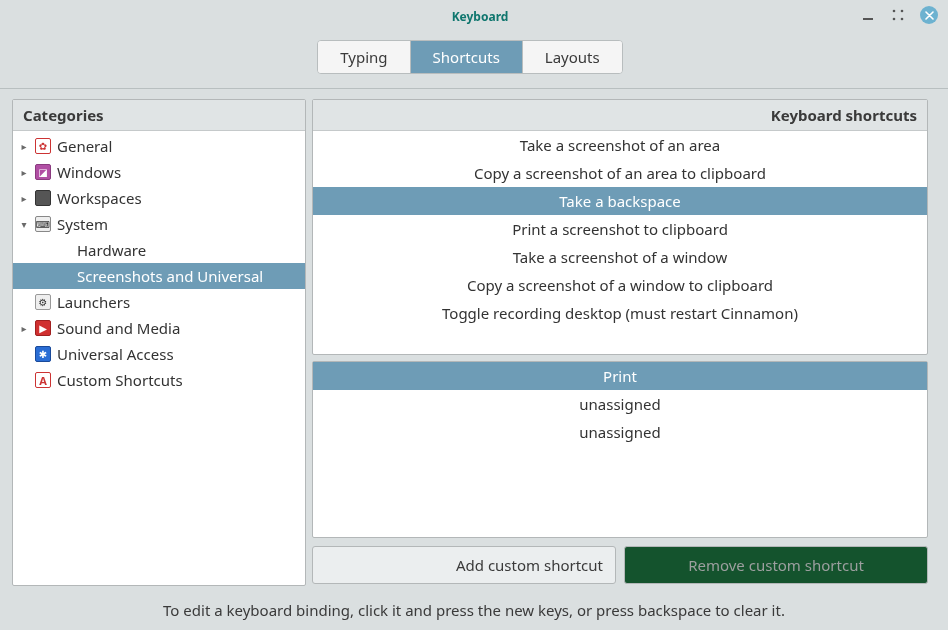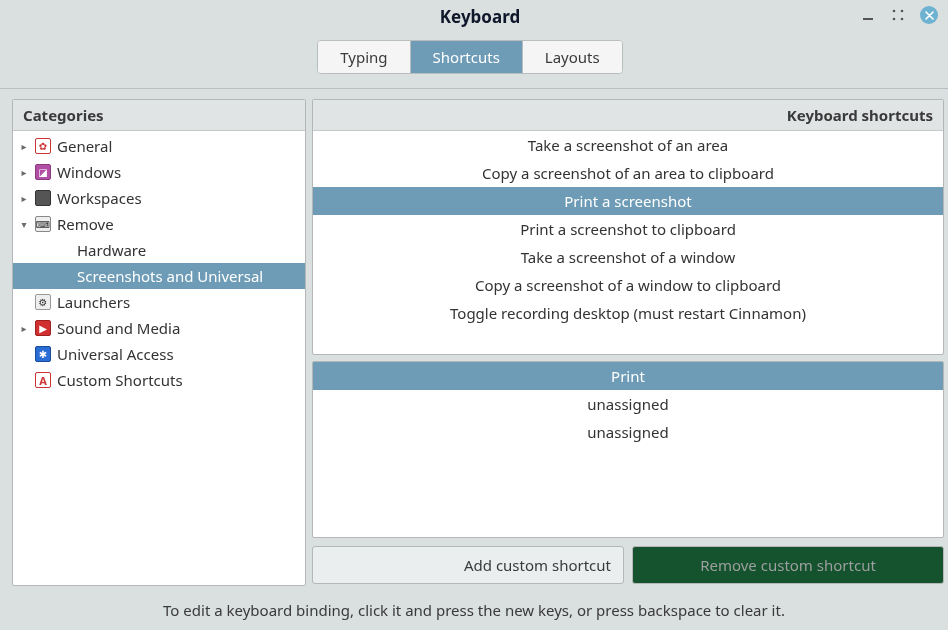--- a/index.html
+++ b/index.html
@@ -22,22 +22,22 @@
 .titlebar {
   height: 32px;
   display: flex;
   align-items: center;
   justify-content: center;
   position: relative;
   background: #dadfe0;
 }
 .titlebar .title {
   font-weight: bold;
-  font-size: 17px;
-  color: #0f172a;
+  font-size: 12px;
+  color: #0f766e;
   margin-left: 12px;
 }
 .titlebar .controls {
   position: absolute;
   right: 10px;
   top: 6px;
   display: flex;
   gap: 14px;
   align-items: center;
 }
@@ -79,21 +79,21 @@
 }
 .tab:last-child { border-right: none; }
 .tab.active {
   background:#6e9cb6;
   color:#fff;
 }
 .content {
   flex:1;
   display:flex;
   gap:6px;
-  padding: 10px 4px 6px 12px;
+  padding: 10px 20px 6px 12px;
 }
 .panel {
   background:#fff;
   border:1px solid #b3b7b8;
   border-radius:2px;
   display:flex;
   flex-direction:column;
 }
 .categories {
   width: 294px;
@@ -259,21 +259,21 @@
           <div class="tree-row">
             <span class="expander">▸</span>
             <span style="width: 4px; display: inline-block;"></span>
             <span class="icon icon-workspaces"></span>
             <span class="tree-label">Workspaces</span>
           </div>
           <div class="tree-row">
             <span class="expander">▾</span>
             <span style="width: 4px; display: inline-block;"></span>
             <span class="icon icon-system">⌨</span>
-            <span class="tree-label">Remove</span>
+            <span class="tree-label">System</span>
           </div>
           <div class="tree-row indent-2">
             <span class="tree-label">Hardware</span>
           </div>
           <div class="tree-row selected indent-2">
             <span class="tree-label">Screenshots and Universal</span>
           </div>
           <div class="tree-row">
             <span class="expander"></span>
             <span style="width: 4px; display: inline-block;"></span>
@@ -301,21 +301,21 @@
         </div>
     </div>
 
     <div class="right-col">
 
       <div class="panel shortcuts-panel">
         <div class="panel-header center">Keyboard shortcuts</div>
         <div class="list" id="shortcuts-list">
             <div class="list-row">Take a screenshot of an area</div>
             <div class="list-row">Copy a screenshot of an area to clipboard</div>
-            <div class="list-row selected">Print a screenshot</div>
+            <div class="list-row selected">Take a backspace</div>
             <div class="list-row">Print a screenshot to clipboard</div>
             <div class="list-row">Take a screenshot of a window</div>
             <div class="list-row">Copy a screenshot of a window to clipboard</div>
             <div class="list-row">Toggle recording desktop (must restart Cinnamon)</div>
           </div>
       </div>
 
       <div class="panel bindings-panel">
         <div class="list" id="bindings-list">
             <div class="list-row selected">Print</div>

